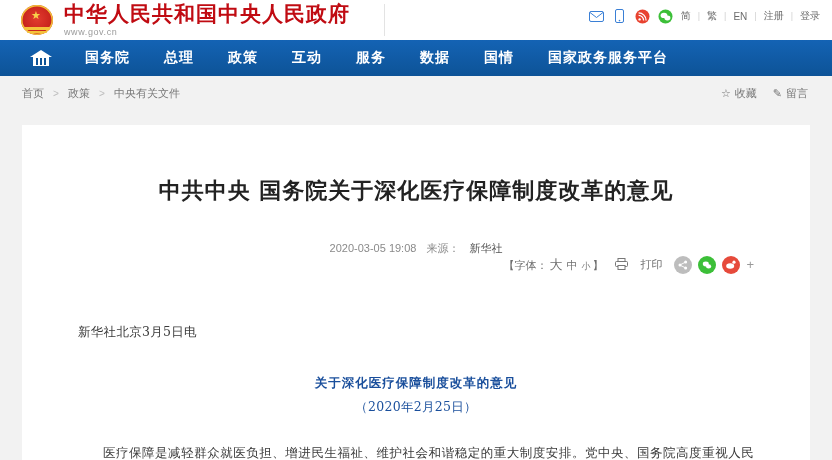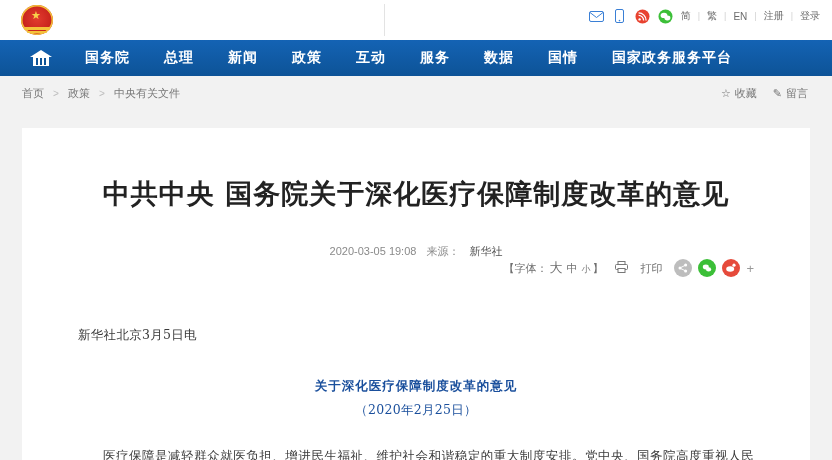--- a/index.html
+++ b/index.html
@@ -205,21 +205,21 @@
   
   .article {
     background: #ffffff;
     margin: 0 22px;
     min-height: 352px;
     padding: 0 56px;
     box-sizing: border-box;
   }
   .article-title {
     font-family: "DejaVu Sans", sans-serif;
-    font-size: 27px;
+    font-size: 22px;
     font-weight: bold;
     color: #222;
     text-align: center;
     letter-spacing: 1px;
     padding-top: 48px;
     line-height: 36px;
   }
   .meta-row {
     display: flex;
     align-items: center;
@@ -294,20 +294,24 @@
 </style>
 </head>
 <body>
 
 <div class="top-header">
   <div class="emblem">
     <div class="em-circle"></div>
     <div class="em-star">★</div>
     <div class="em-bar"></div>
     <div class="em-bar2"></div>
+  </div>
+  <div class="gov-title-block">
+    <div class="gov-title">中华人民共和国中央人民政府</div>
+    <div class="gov-url">www.gov.cn</div>
   </div>
   <div class="header-divider"></div>
 
   <div class="header-right">
     <span class="hr-icon">
       <svg width="15" height="11" viewBox="0 0 15 11">
           <rect x="0.5" y="0.5" width="14" height="10" rx="1.5" fill="none" stroke="#3a7fd5"></rect>
           <path d="M1 1.5 L7.5 6.5 L14 1.5" fill="none" stroke="#3a7fd5"></path>
         </svg>
     </span>
@@ -350,21 +354,20 @@
       <div class="roof"></div>
       <div class="body">
           <i style="left:3px"></i>
           <i style="left:7px"></i>
           <i style="left:11px"></i>
         </div>
     </div>
   </div>
   <a class="nav-item">国务院</a>
   <a class="nav-item">总理</a>
-  <a class="nav-item">新闻</a>
   <a class="nav-item">政策</a>
   <a class="nav-item">互动</a>
   <a class="nav-item">服务</a>
   <a class="nav-item">数据</a>
   <a class="nav-item">国情</a>
   <a class="nav-item last">国家政务服务平台</a>
 </div>
 
 <div class="crumb-row">
   <span class="crumb">

